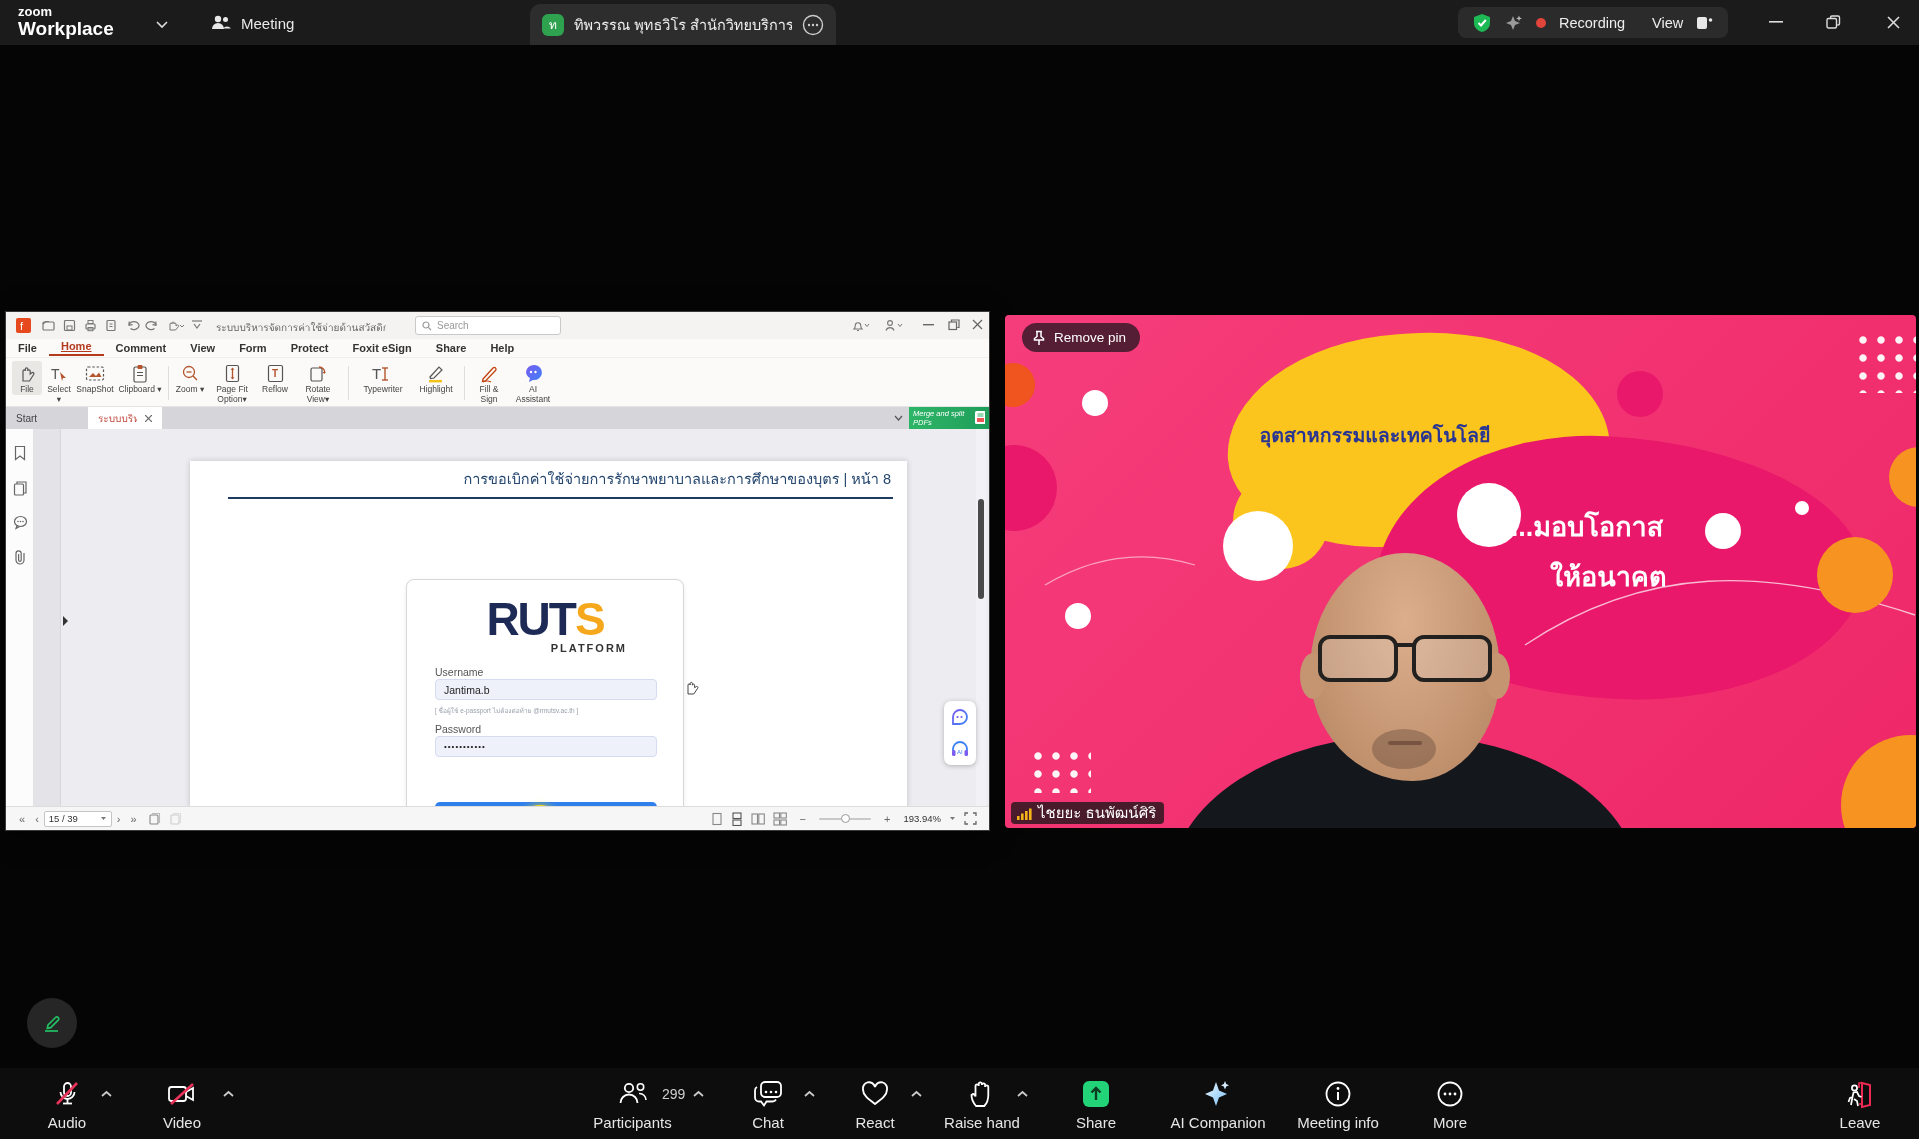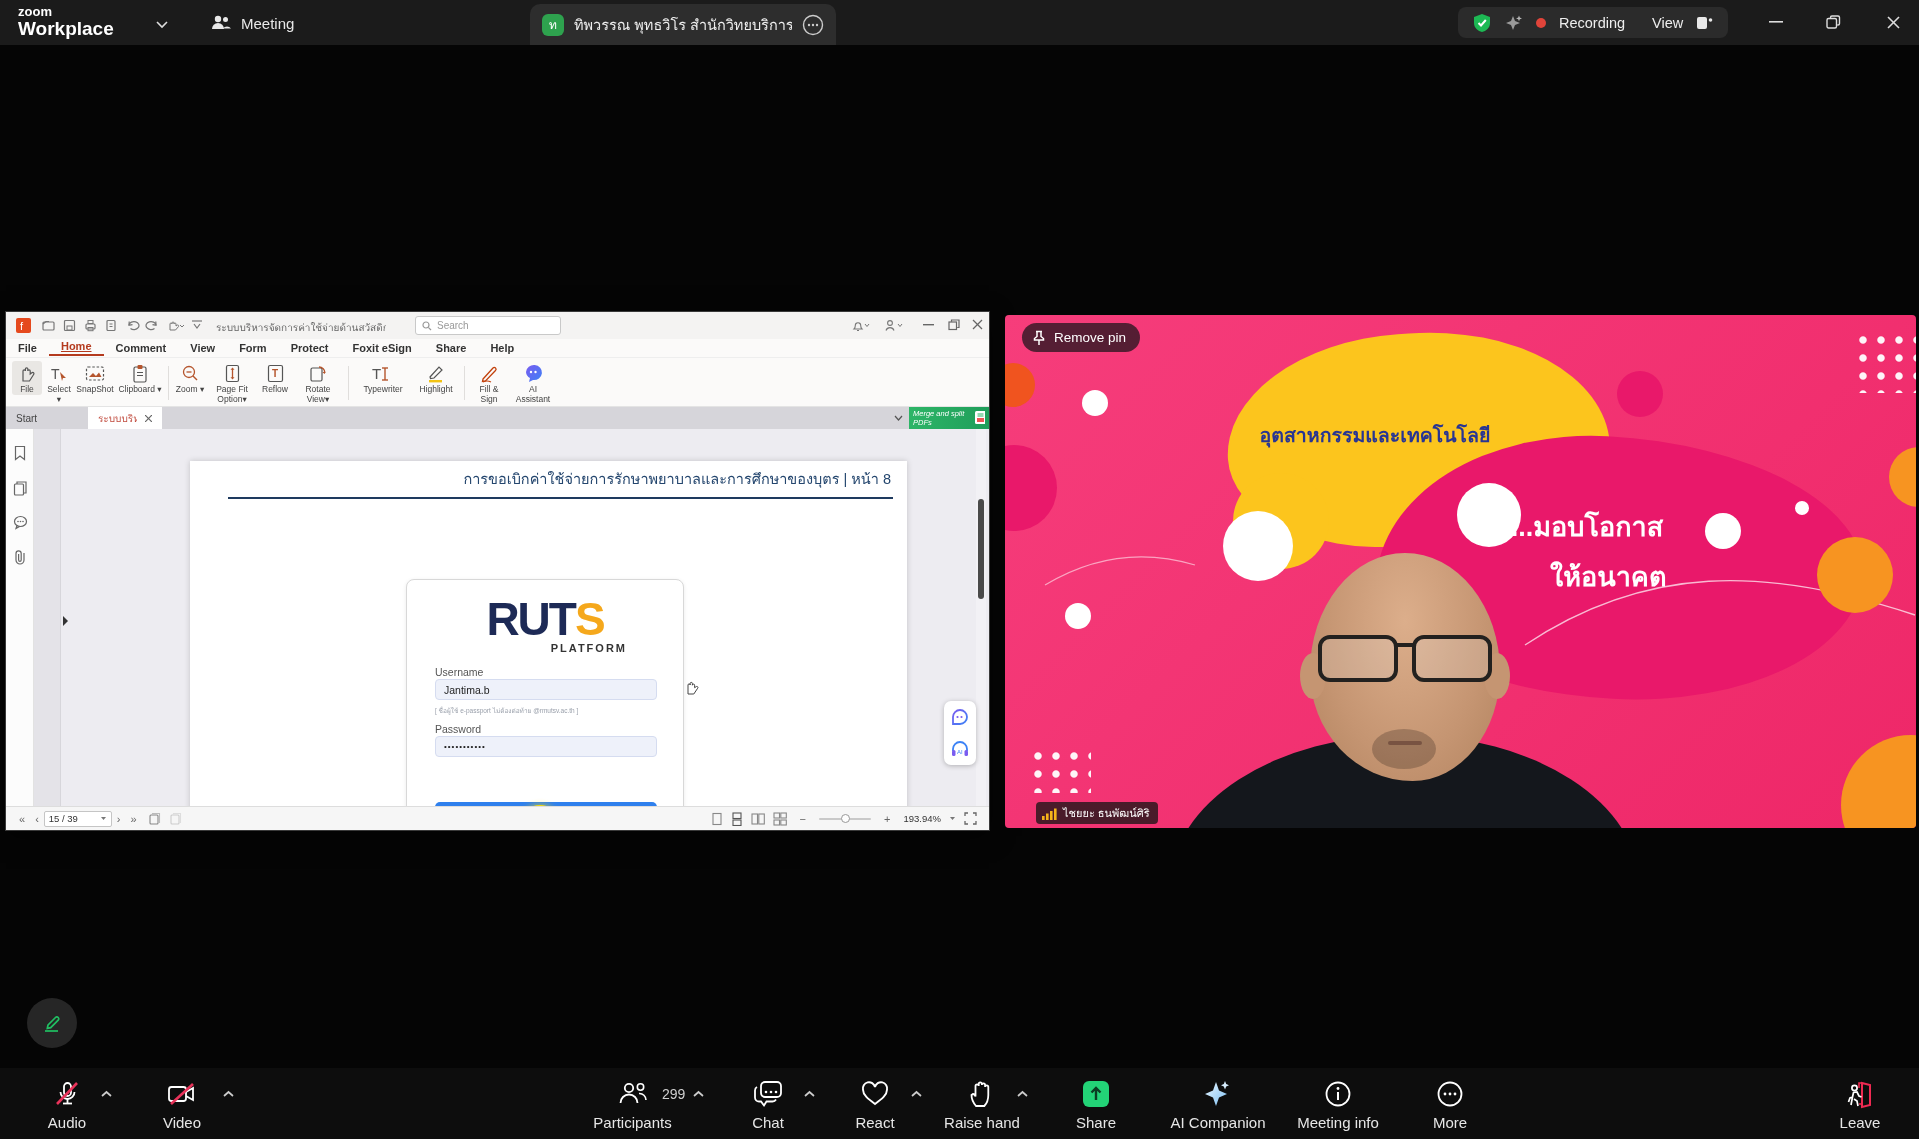--- a/index.html
+++ b/index.html
@@ -70,21 +70,21 @@
   
   .video{position:absolute;left:1005px;top:315px;width:911px;height:513px;background:linear-gradient(135deg,#f63d7b,#ee2768);border-radius:4px;overflow:hidden;}
   .blob{position:absolute;}
   .circ{position:absolute;border-radius:50%;}
   .dots{position:absolute;background-image:radial-gradient(circle,rgba(255,255,255,.95) 3.2px,transparent 4.2px);background-size:18px 18px;background-position:4px 4px;}
   .slide-title1{position:absolute;left:240px;top:58px;width:260px;text-align:center;color:#283593;font-size:33px;font-weight:bold;letter-spacing:1px;}
   .slide-title2{position:absolute;left:240px;top:105px;width:260px;text-align:center;color:#283593;font-size:19.5px;font-weight:bold;}
   .slide-sub1{position:absolute;left:488px;top:190px;color:#fff;font-size:27px;font-weight:bold;}
   .slide-sub2{position:absolute;left:545px;top:240px;color:#fff;font-size:27px;font-weight:bold;}
   .removepin{position:absolute;left:17px;top:8px;height:29px;background:rgba(40,22,32,.78);border-radius:15px;display:flex;align-items:center;gap:8px;padding:0 14px 0 10px;color:#fff;font-size:13.5px;}
-  .namepill{position:absolute;left:31px;top:487px;height:22px;background:rgba(25,20,22,.78);border-radius:4px;display:flex;align-items:center;gap:6px;padding:0 8px 0 6px;color:#fff;font-size:11px;}
+  .namepill{position:absolute;left:6px;top:487px;height:22px;background:rgba(25,20,22,.78);border-radius:4px;display:flex;align-items:center;gap:6px;padding:0 8px 0 6px;color:#fff;font-size:15px;}
   .person-body{position:absolute;left:165px;top:420px;width:470px;height:160px;background:#14171c;border-radius:50% 50% 0 0/95% 95% 0 0;}
   .person-neck{position:absolute;left:358px;top:388px;width:86px;height:60px;background:#b98a6a;border-radius:10px;}
   .person-head{position:absolute;left:305px;top:238px;width:190px;height:228px;background:radial-gradient(ellipse at 50% 30%,#dcae8b,#c59572 60%,#b2835f);border-radius:50% 50% 46% 54%/52% 52% 48% 48%;}
   .ear{position:absolute;top:100px;width:26px;height:46px;background:#c59572;border-radius:50%;}
   .lens{position:absolute;top:0;width:80px;height:47px;border:4px solid #23211f;border-radius:12px;background:rgba(235,240,245,.18);}
   .mouth{position:absolute;left:78px;top:188px;width:34px;height:4px;background:rgba(90,55,45,.55);border-radius:2px;}
   .goatee{position:absolute;left:62px;top:176px;width:64px;height:40px;background:rgba(50,35,28,.28);border-radius:50%;}
 
   
   .dock{position:absolute;left:0;top:1068px;width:1919px;height:71px;background:#0d0d0d;}

